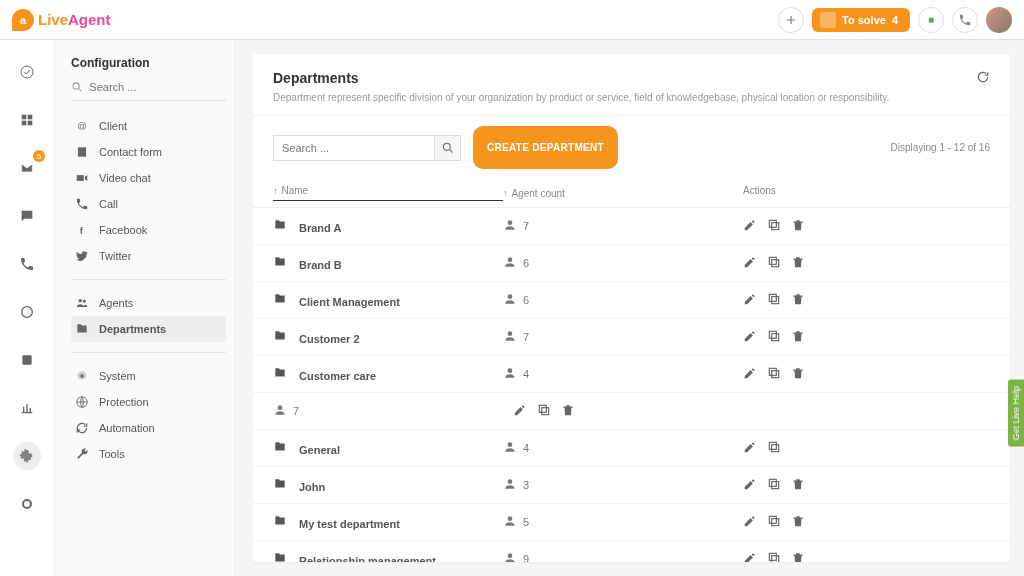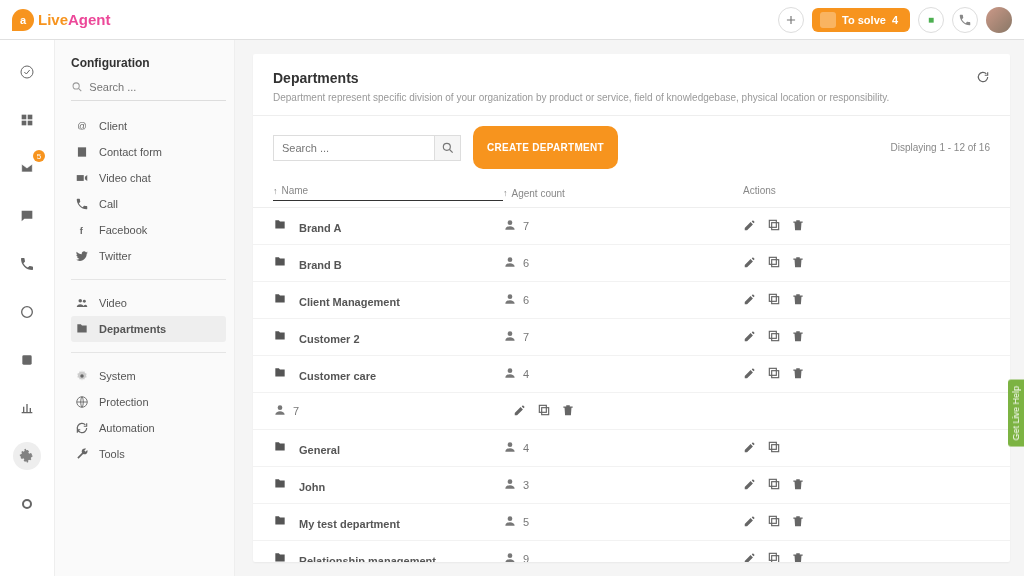--- a/index.html
+++ b/index.html
@@ -220,21 +220,21 @@
     <div class="sidebar-div"></div>
     <div class="sidebar-group" id="sb-people">
         <div class="sidebar-item">
           <span class="sidebar-icon">
             <svg viewBox="0 0 24 24">
               <circle cx="9" cy="8" r="3" fill="currentColor"></circle>
               <circle cx="16" cy="9" r="2.5" fill="currentColor"></circle>
               <path fill="currentColor" d="M3 19c0-3 3-5 6-5s6 2 6 5zM14 19c0-2 2-4 4-4s3 2 3 4z"></path>
             </svg>
           </span>
-          <span>Video</span>
+          <span>Agents</span>
         </div>
         <div class="sidebar-item selected">
           <span class="sidebar-icon">
             <svg viewBox="0 0 24 24">
               <path fill="currentColor" d="M10 4l2 2h8v12H4V4z"></path>
             </svg>
           </span>
           <span>Departments</span>
         </div>
       </div>

